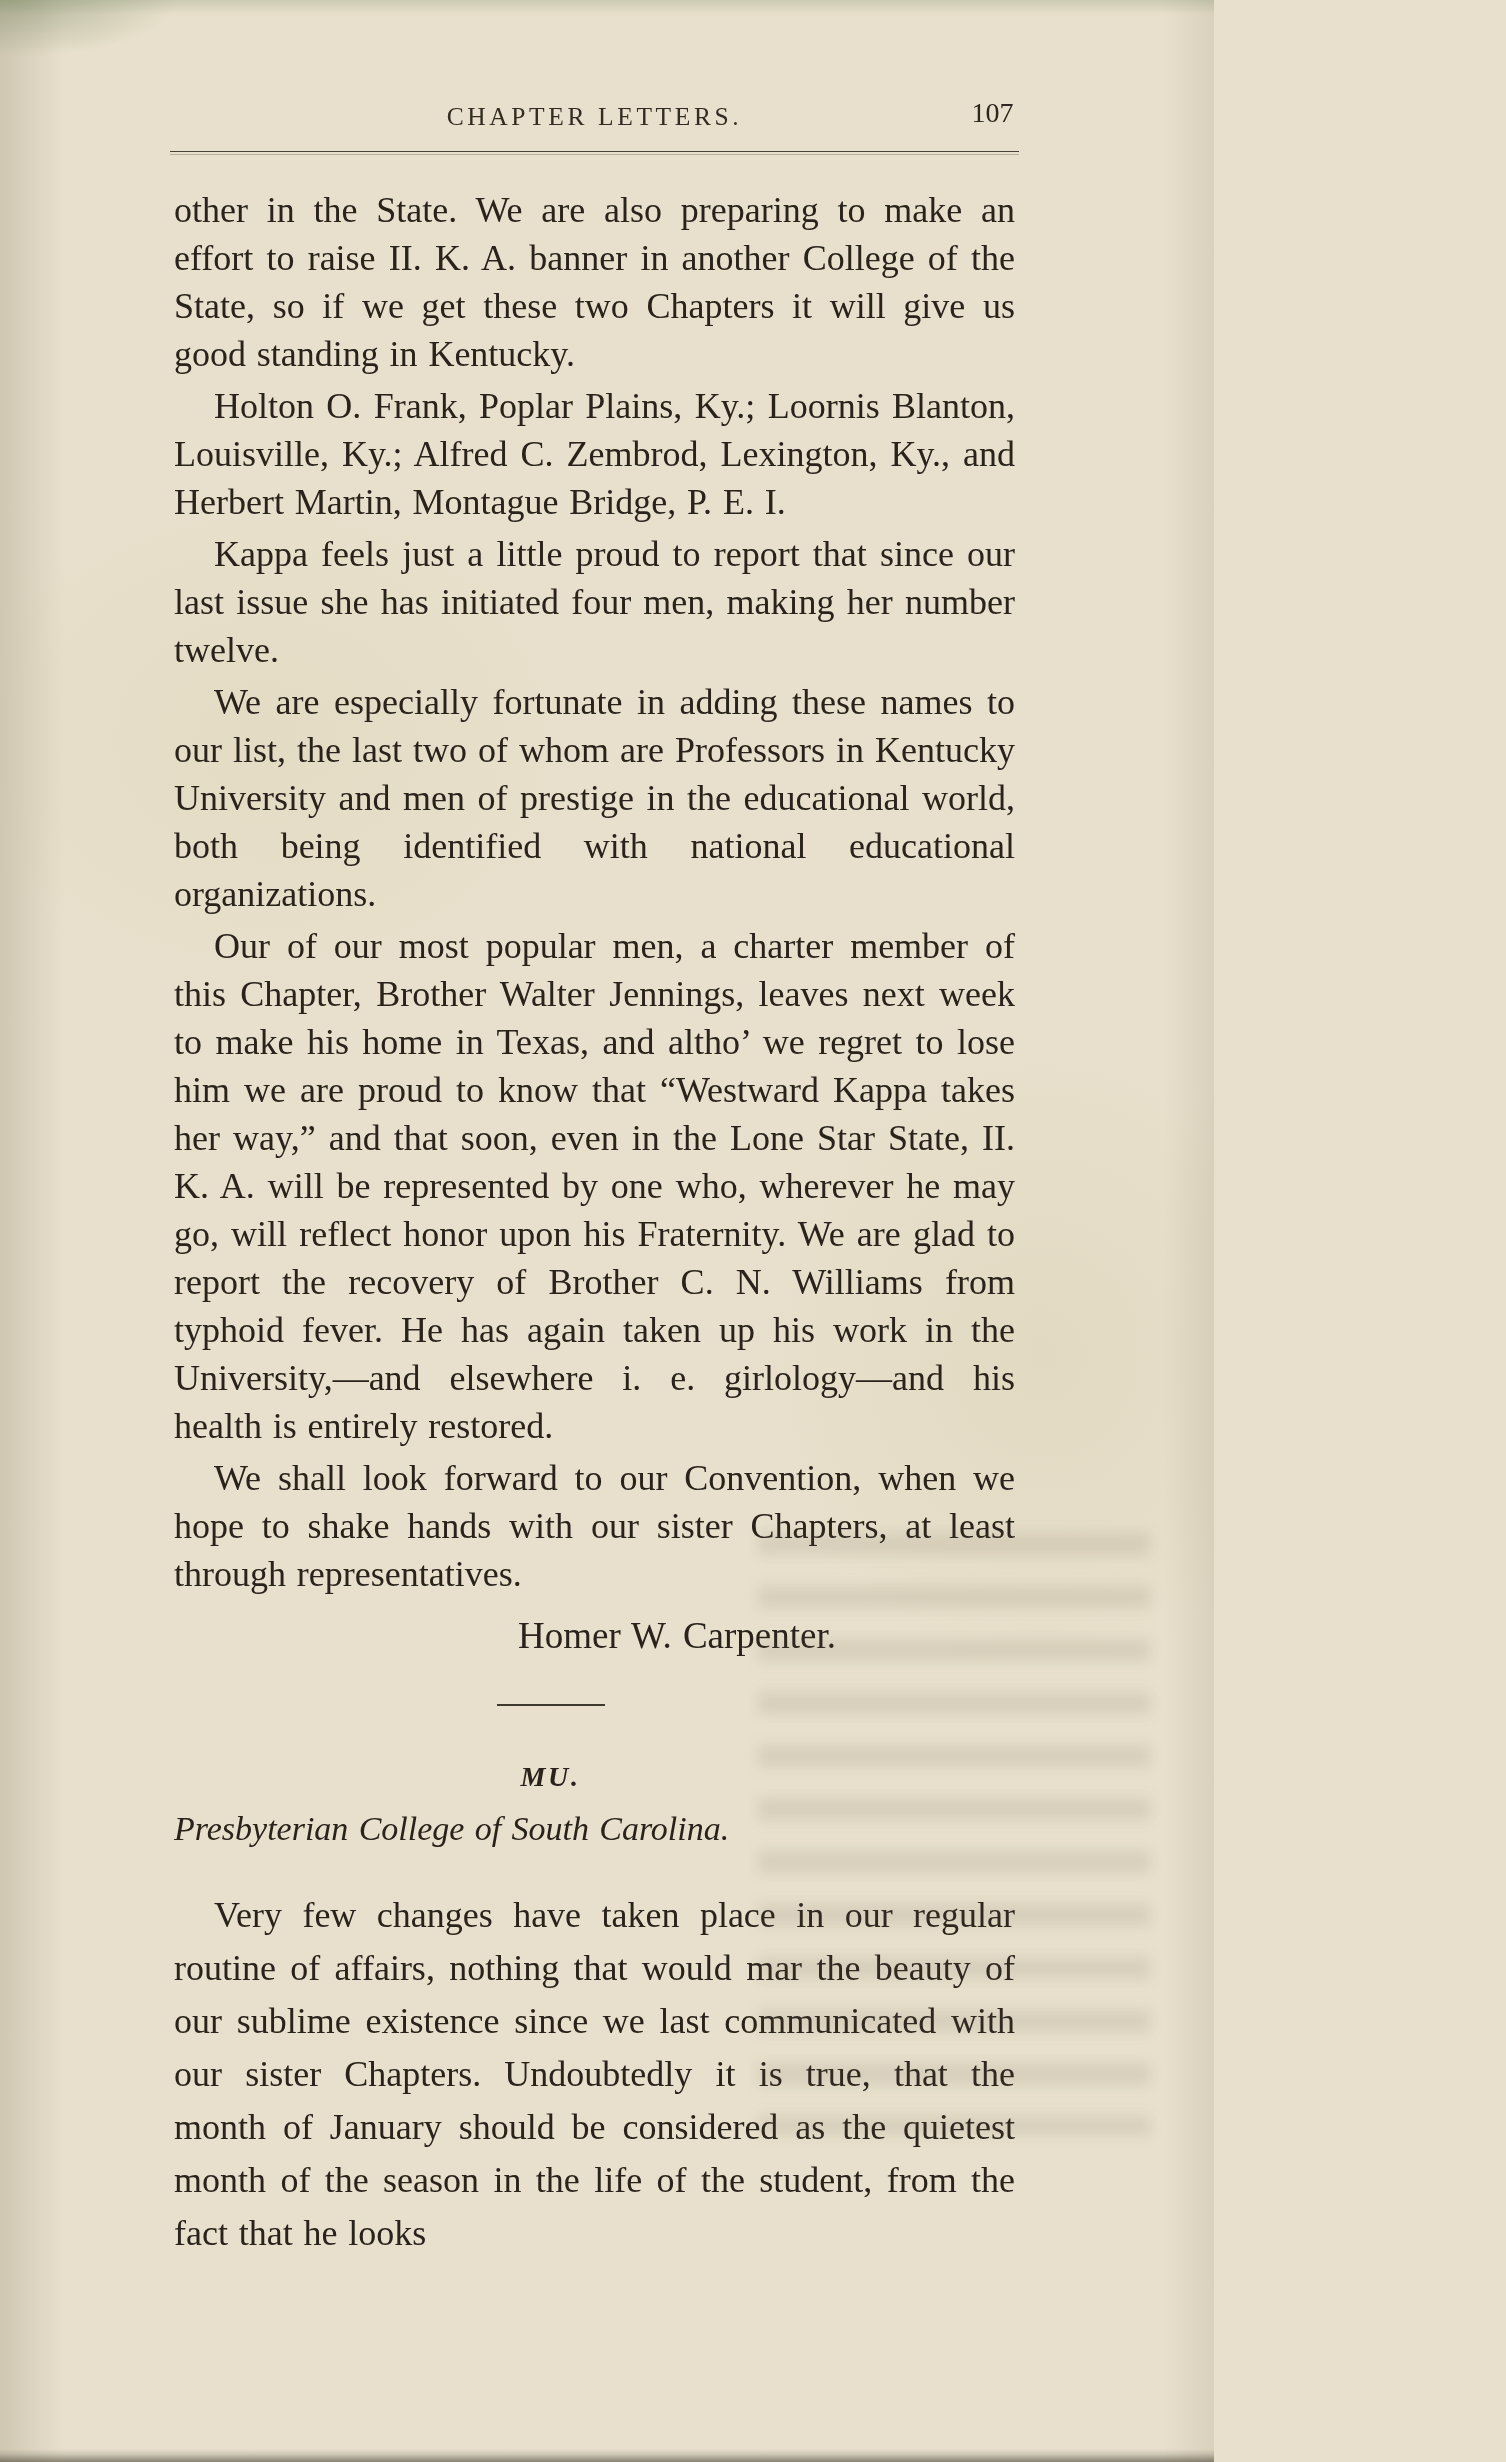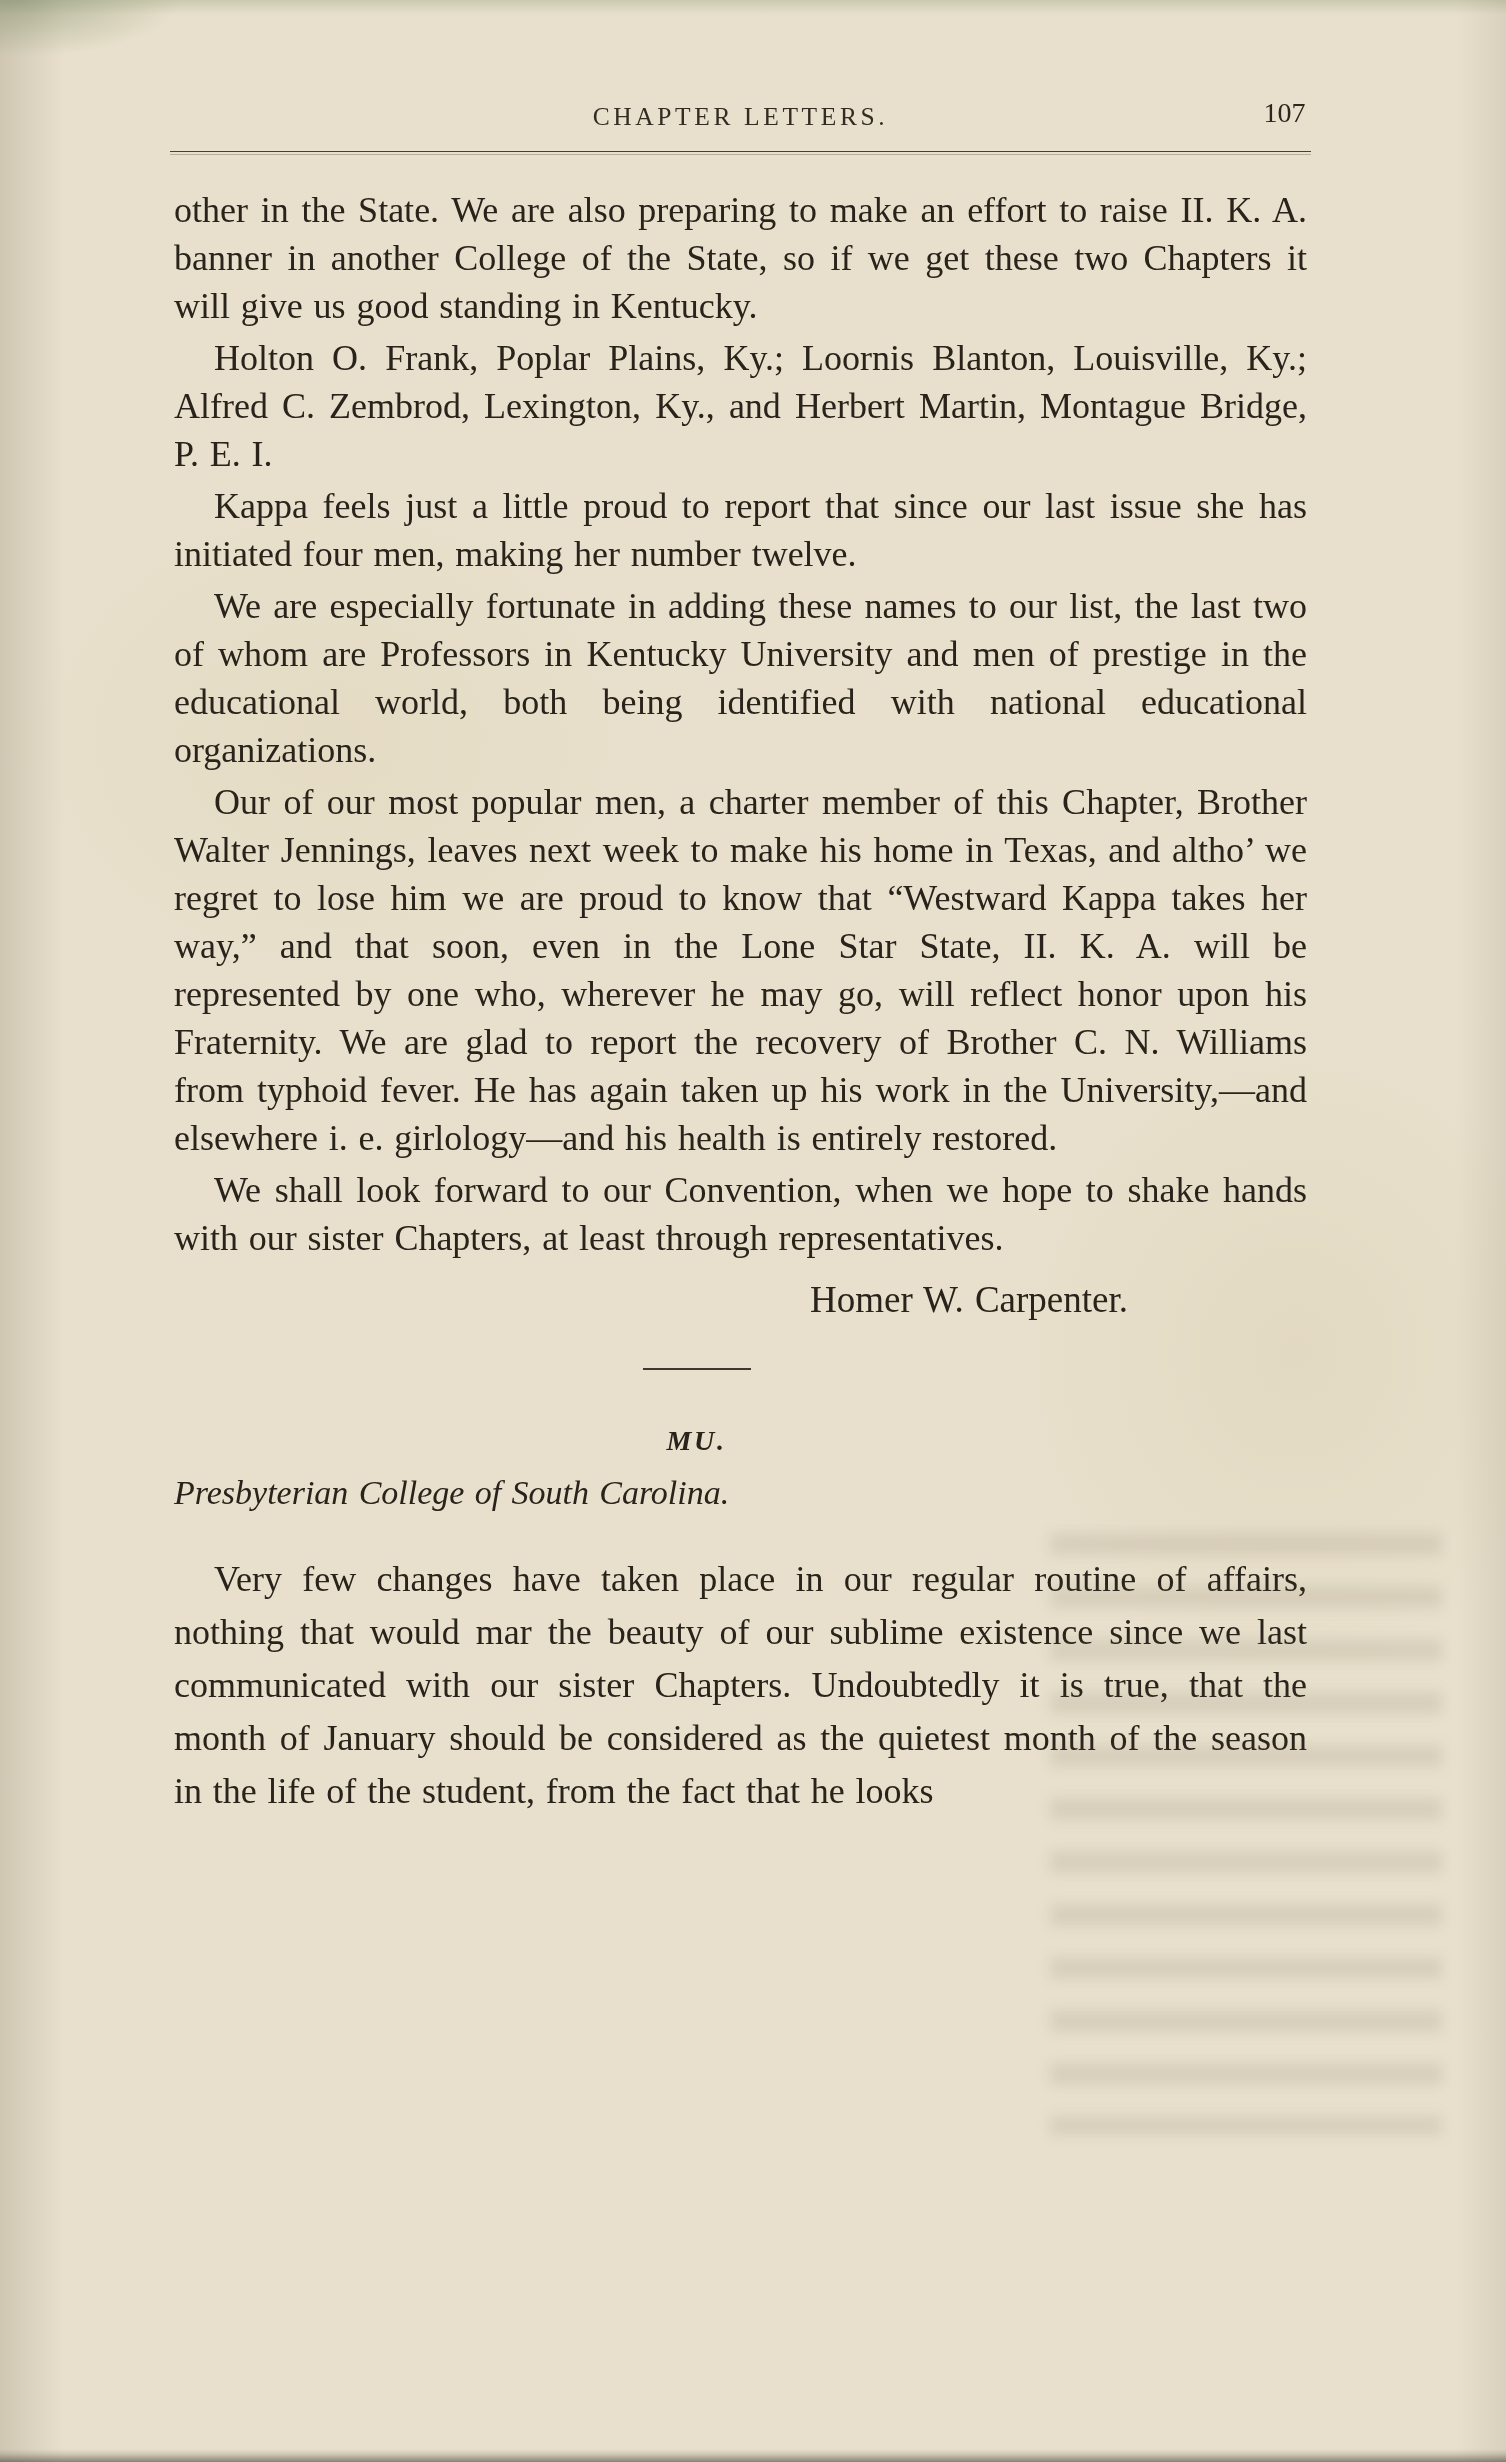--- a/index.html
+++ b/index.html
@@ -1,19 +1,19 @@
 <!DOCTYPE html>
 <html style="font-size:14.6px"><head>
 <meta charset="utf-8">
 <style>
   html, body { margin: 0; padding: 0; background: #e8e0cc; }
 
   .page {
     position: relative;
-    width: 1506px;
+    width: 1214px;
     height: 2462px;
     box-sizing: border-box;
     padding: 102px 195px 0 170px;
     font-family: "Liberation Serif", "DejaVu Serif", serif;
     color: #29231b;
     background-color: #e8e0cc;
     background-image:
       radial-gradient(ellipse 237px 82px at 1% 0%, rgba(130,142,108,0.55), rgba(130,142,108,0) 70%),
       linear-gradient(90deg, rgba(110,100,78,0.20), rgba(110,100,78,0) 64px),
       linear-gradient(270deg, rgba(110,100,78,0.12), rgba(110,100,78,0) 50px),

